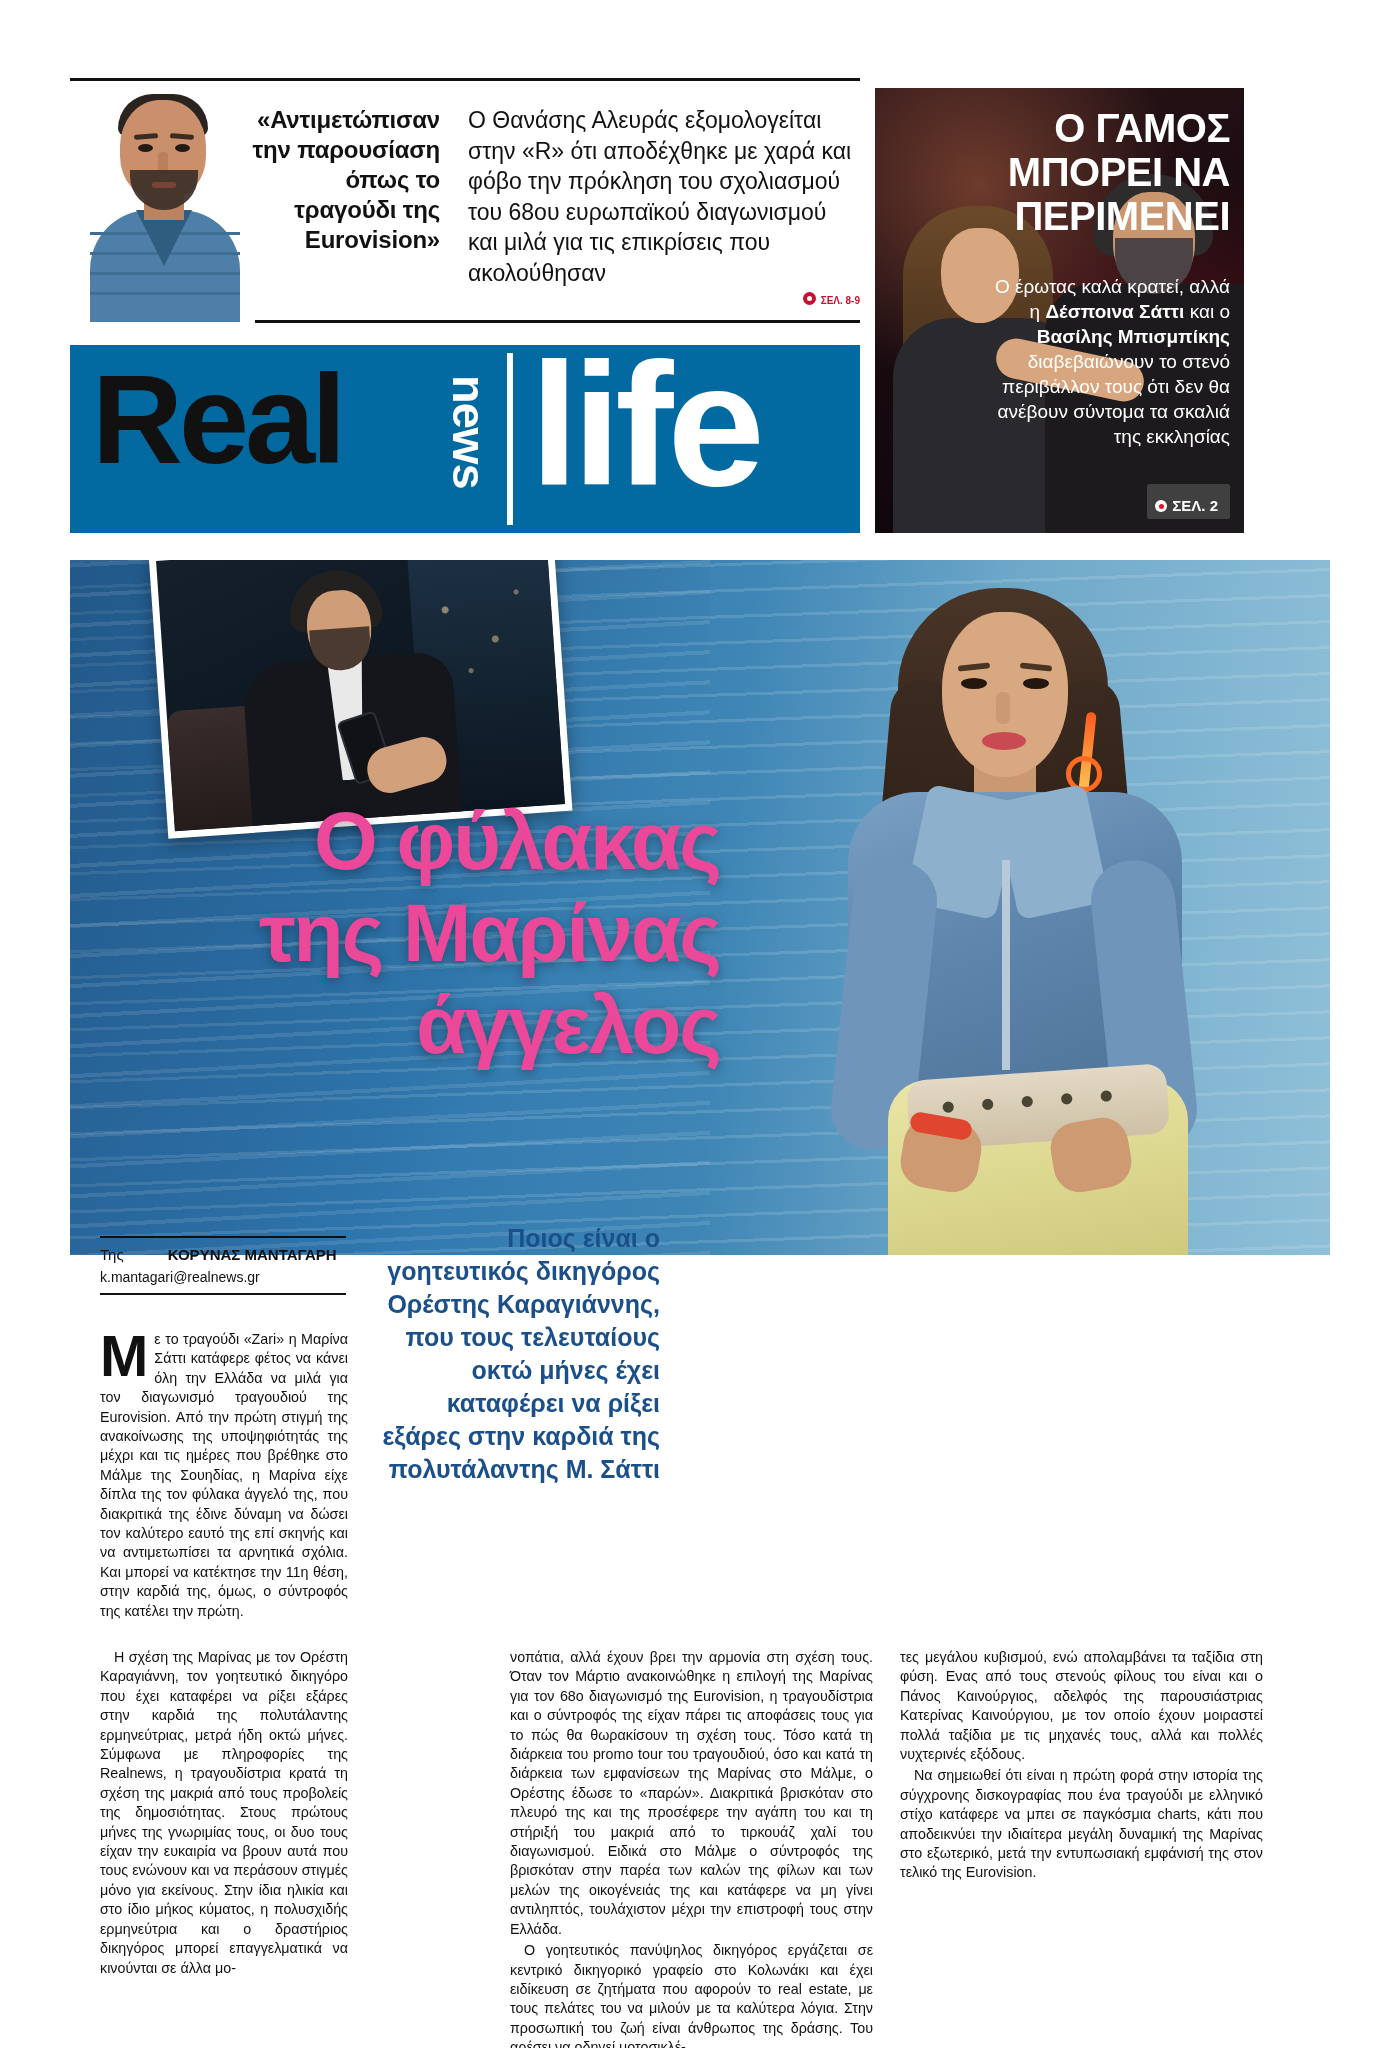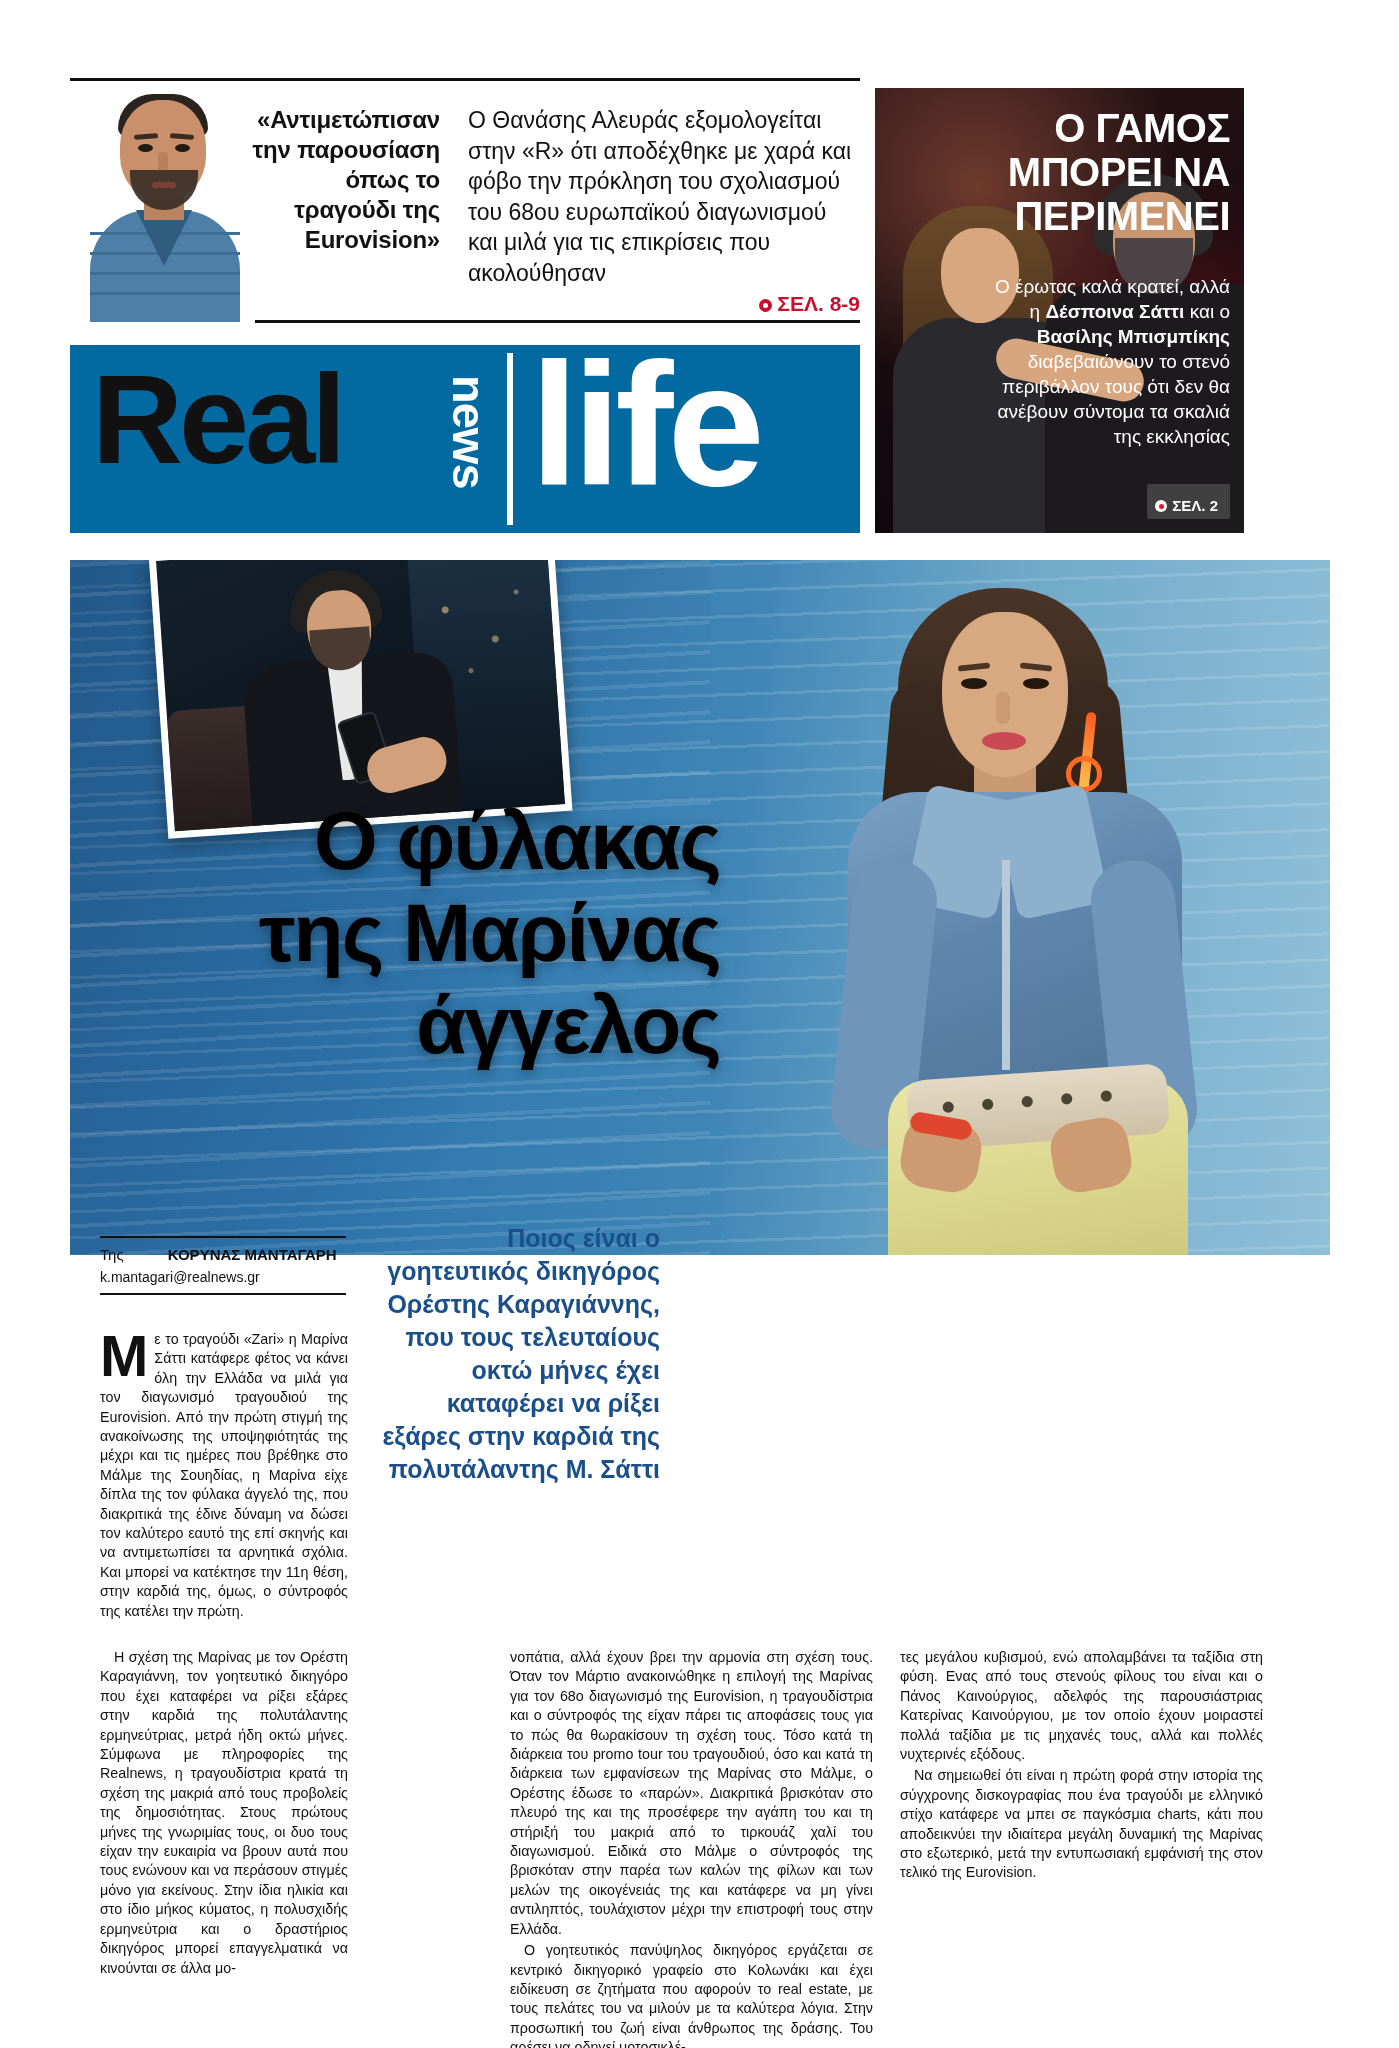--- a/index.html
+++ b/index.html
@@ -57,21 +57,21 @@
     font-weight:700; font-size:24px; line-height:30px; color:#111;
     letter-spacing:-.2px;
   }
   .deck-block {
     position:absolute; left:468px; top:105px; width:390px;
     font-size:23px; line-height:30.5px; color:#111;
     font-family:"Liberation Sans", sans-serif;
   }
   .page-ref {
     position:absolute; left:640px; top:292px; width:220px; text-align:right;
-    font-size:21px; font-weight:700; color:#c8102e;
+    font-size:10px; font-weight:700; color:#c8102e;
   }
   .page-ref .dot {
     display:inline-block; width:13px; height:13px; border-radius:50%;
     background:#c8102e; margin-right:5px; vertical-align:-1px;
     position:relative;
   }
   .page-ref .dot::after{
     content:""; position:absolute; left:4px; top:4px; width:5px; height:5px;
     background:#fff; border-radius:50%;
   }
@@ -191,21 +191,21 @@
      background:#e9e9ea; clip-path:polygon(22% 0, 78% 0, 66% 100%, 34% 100%); }
   .ip-hand { position:absolute; left:196px; top:198px; width:80px; height:46px;
      background:#d2a17b; border-radius:22px; transform:rotate(-12deg); }
   .ip-phone { position:absolute; left:176px; top:168px; width:40px; height:66px;
      background:#101215; border:2px solid #2c3036; border-radius:6px; transform:rotate(-14deg); }
   .ip-couch { position:absolute; left:0; bottom:0; width:160px; height:120px;
      background:linear-gradient(180deg,#3a2d2c,#241b1b); border-radius:14px 40px 0 0; }
 
   .hero-title {
     position:absolute; left:0; top:235px; width:650px; text-align:right;
-    color:#000000; font-weight:700; font-size:82px; line-height:92px;
+    color:#ec4899; font-weight:700; font-size:82px; line-height:92px;
     letter-spacing:-2px; text-shadow:0 3px 12px rgba(0,0,0,.35);
   }
 
   
   .model { position:absolute; left:660px; top:0; width:600px; height:695px; }
   .m-hair {
     position:absolute; left:168px; top:28px; width:210px; height:300px;
     background:linear-gradient(180deg,#4a3528 0%, #33241a 70%, #2a1d15 100%);
     border-radius:100px 100px 48px 48px;
   }

